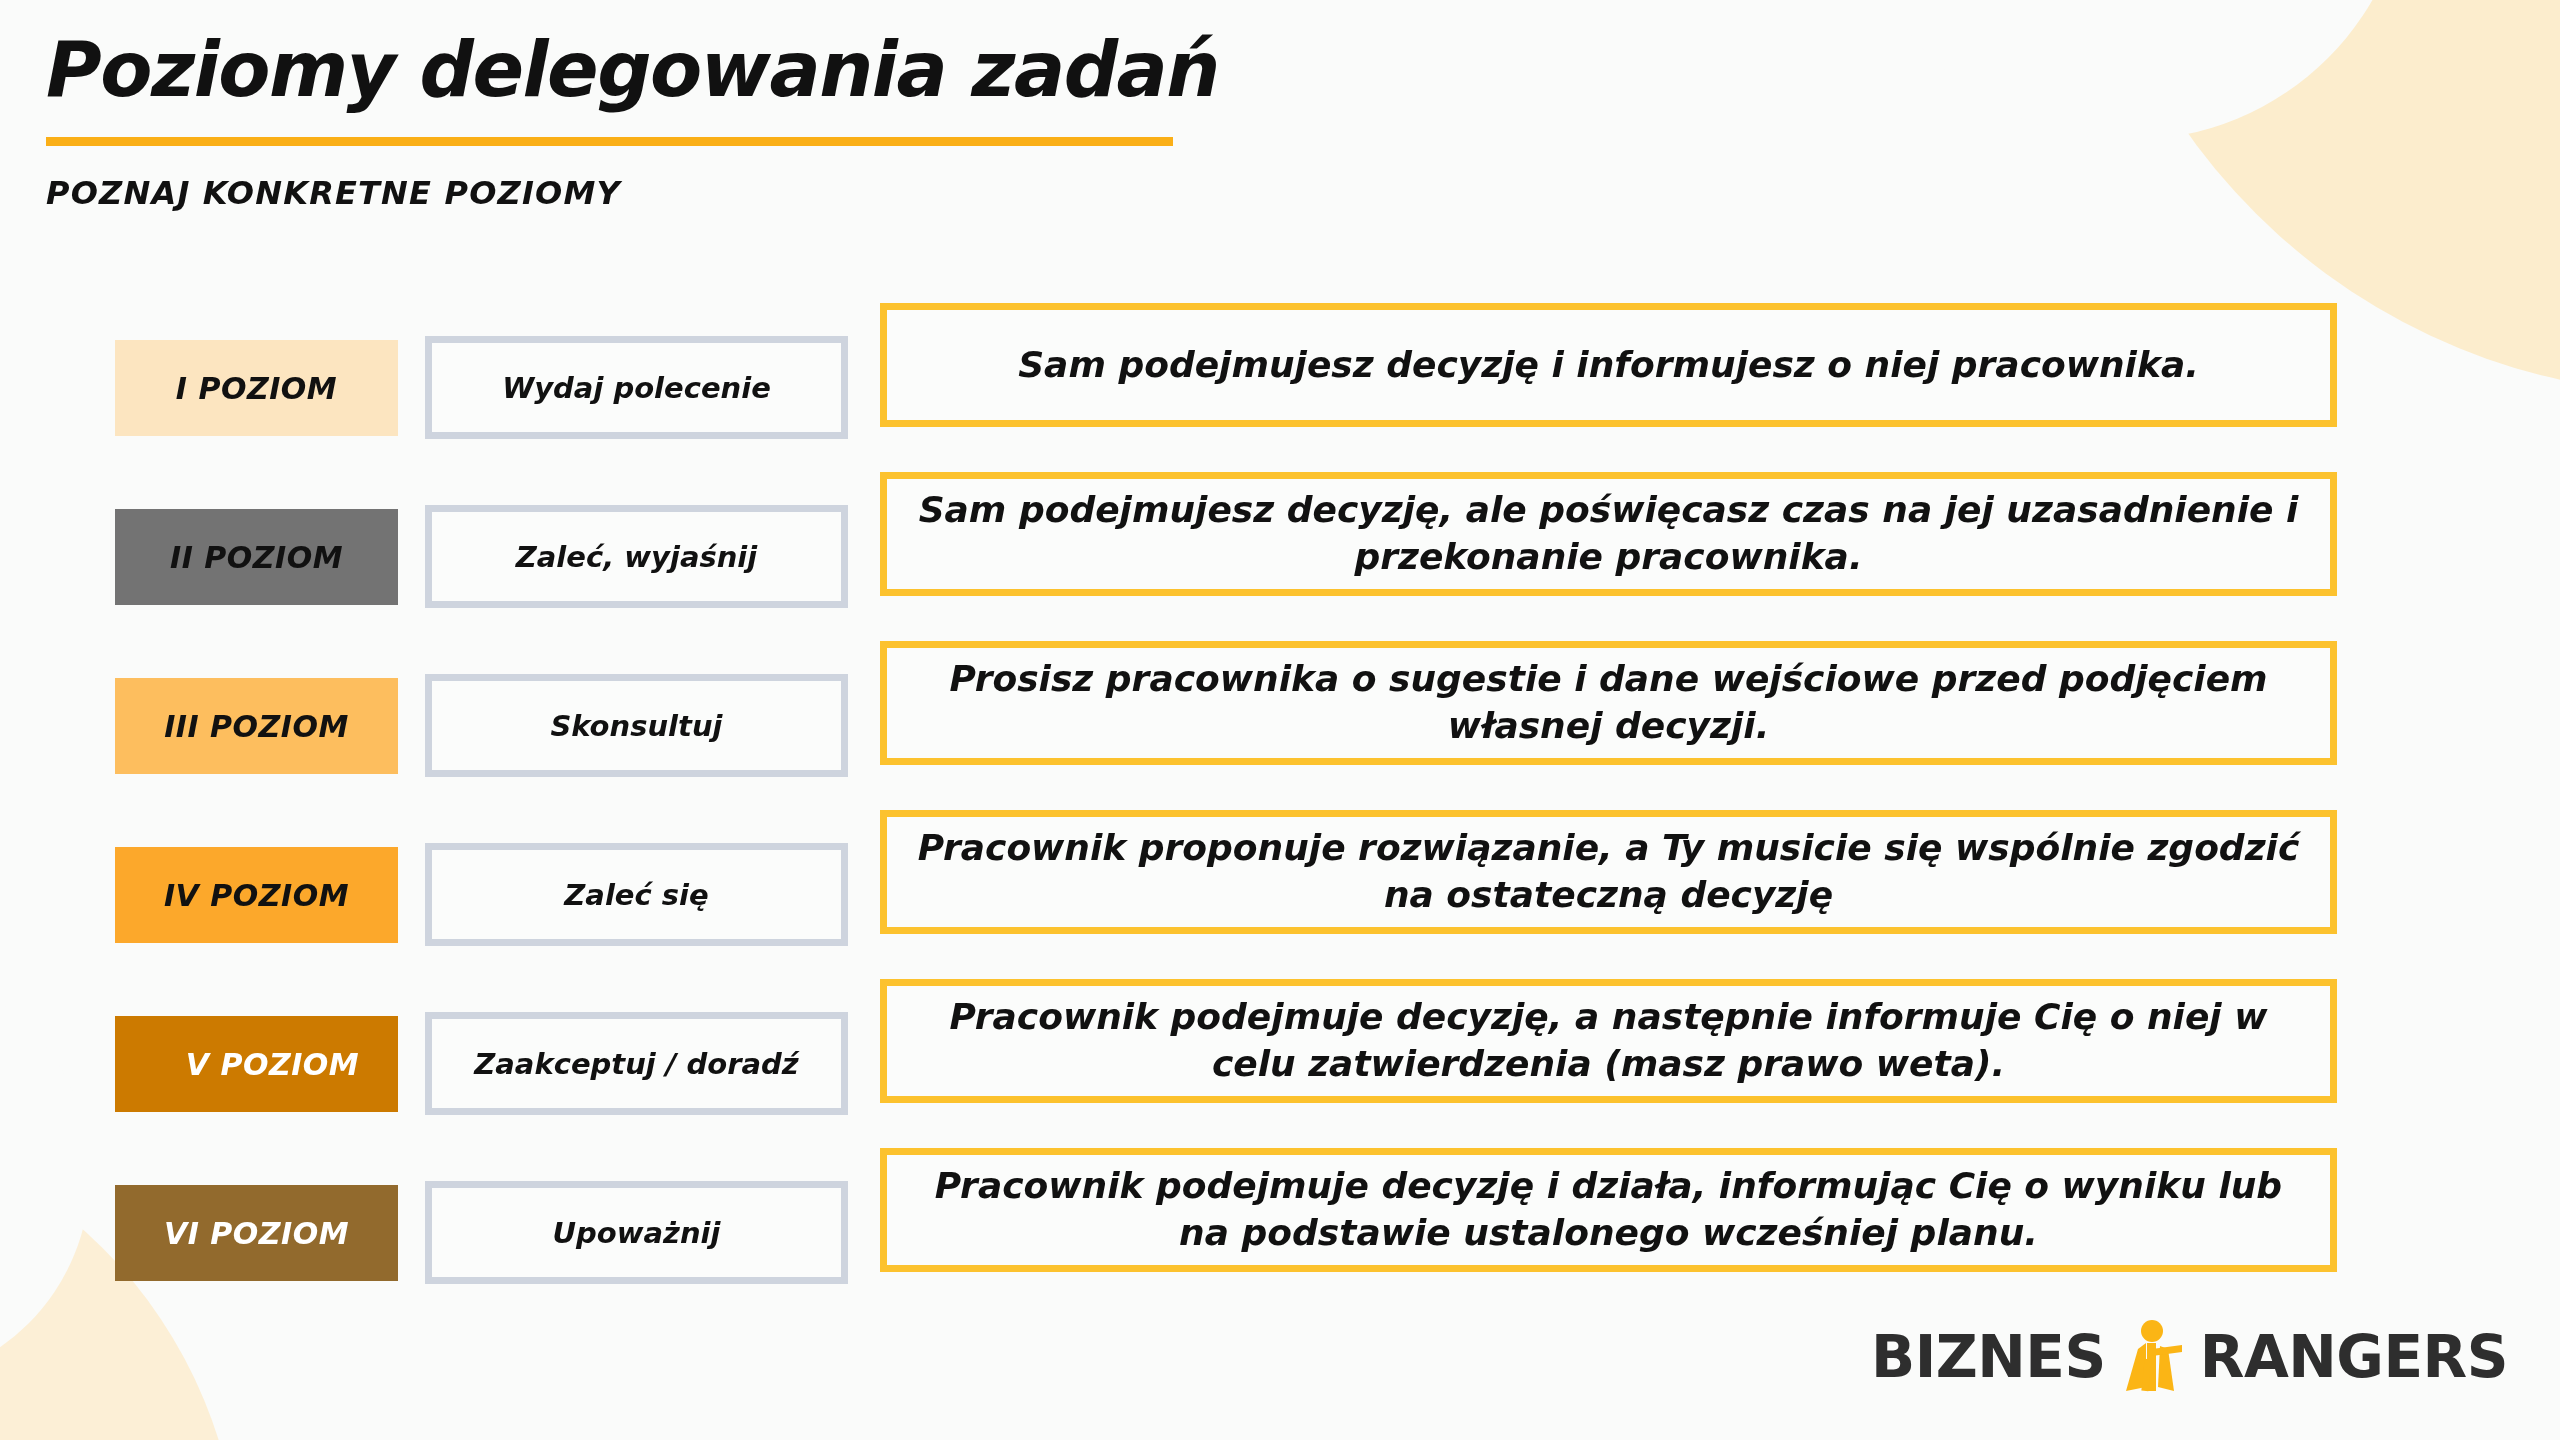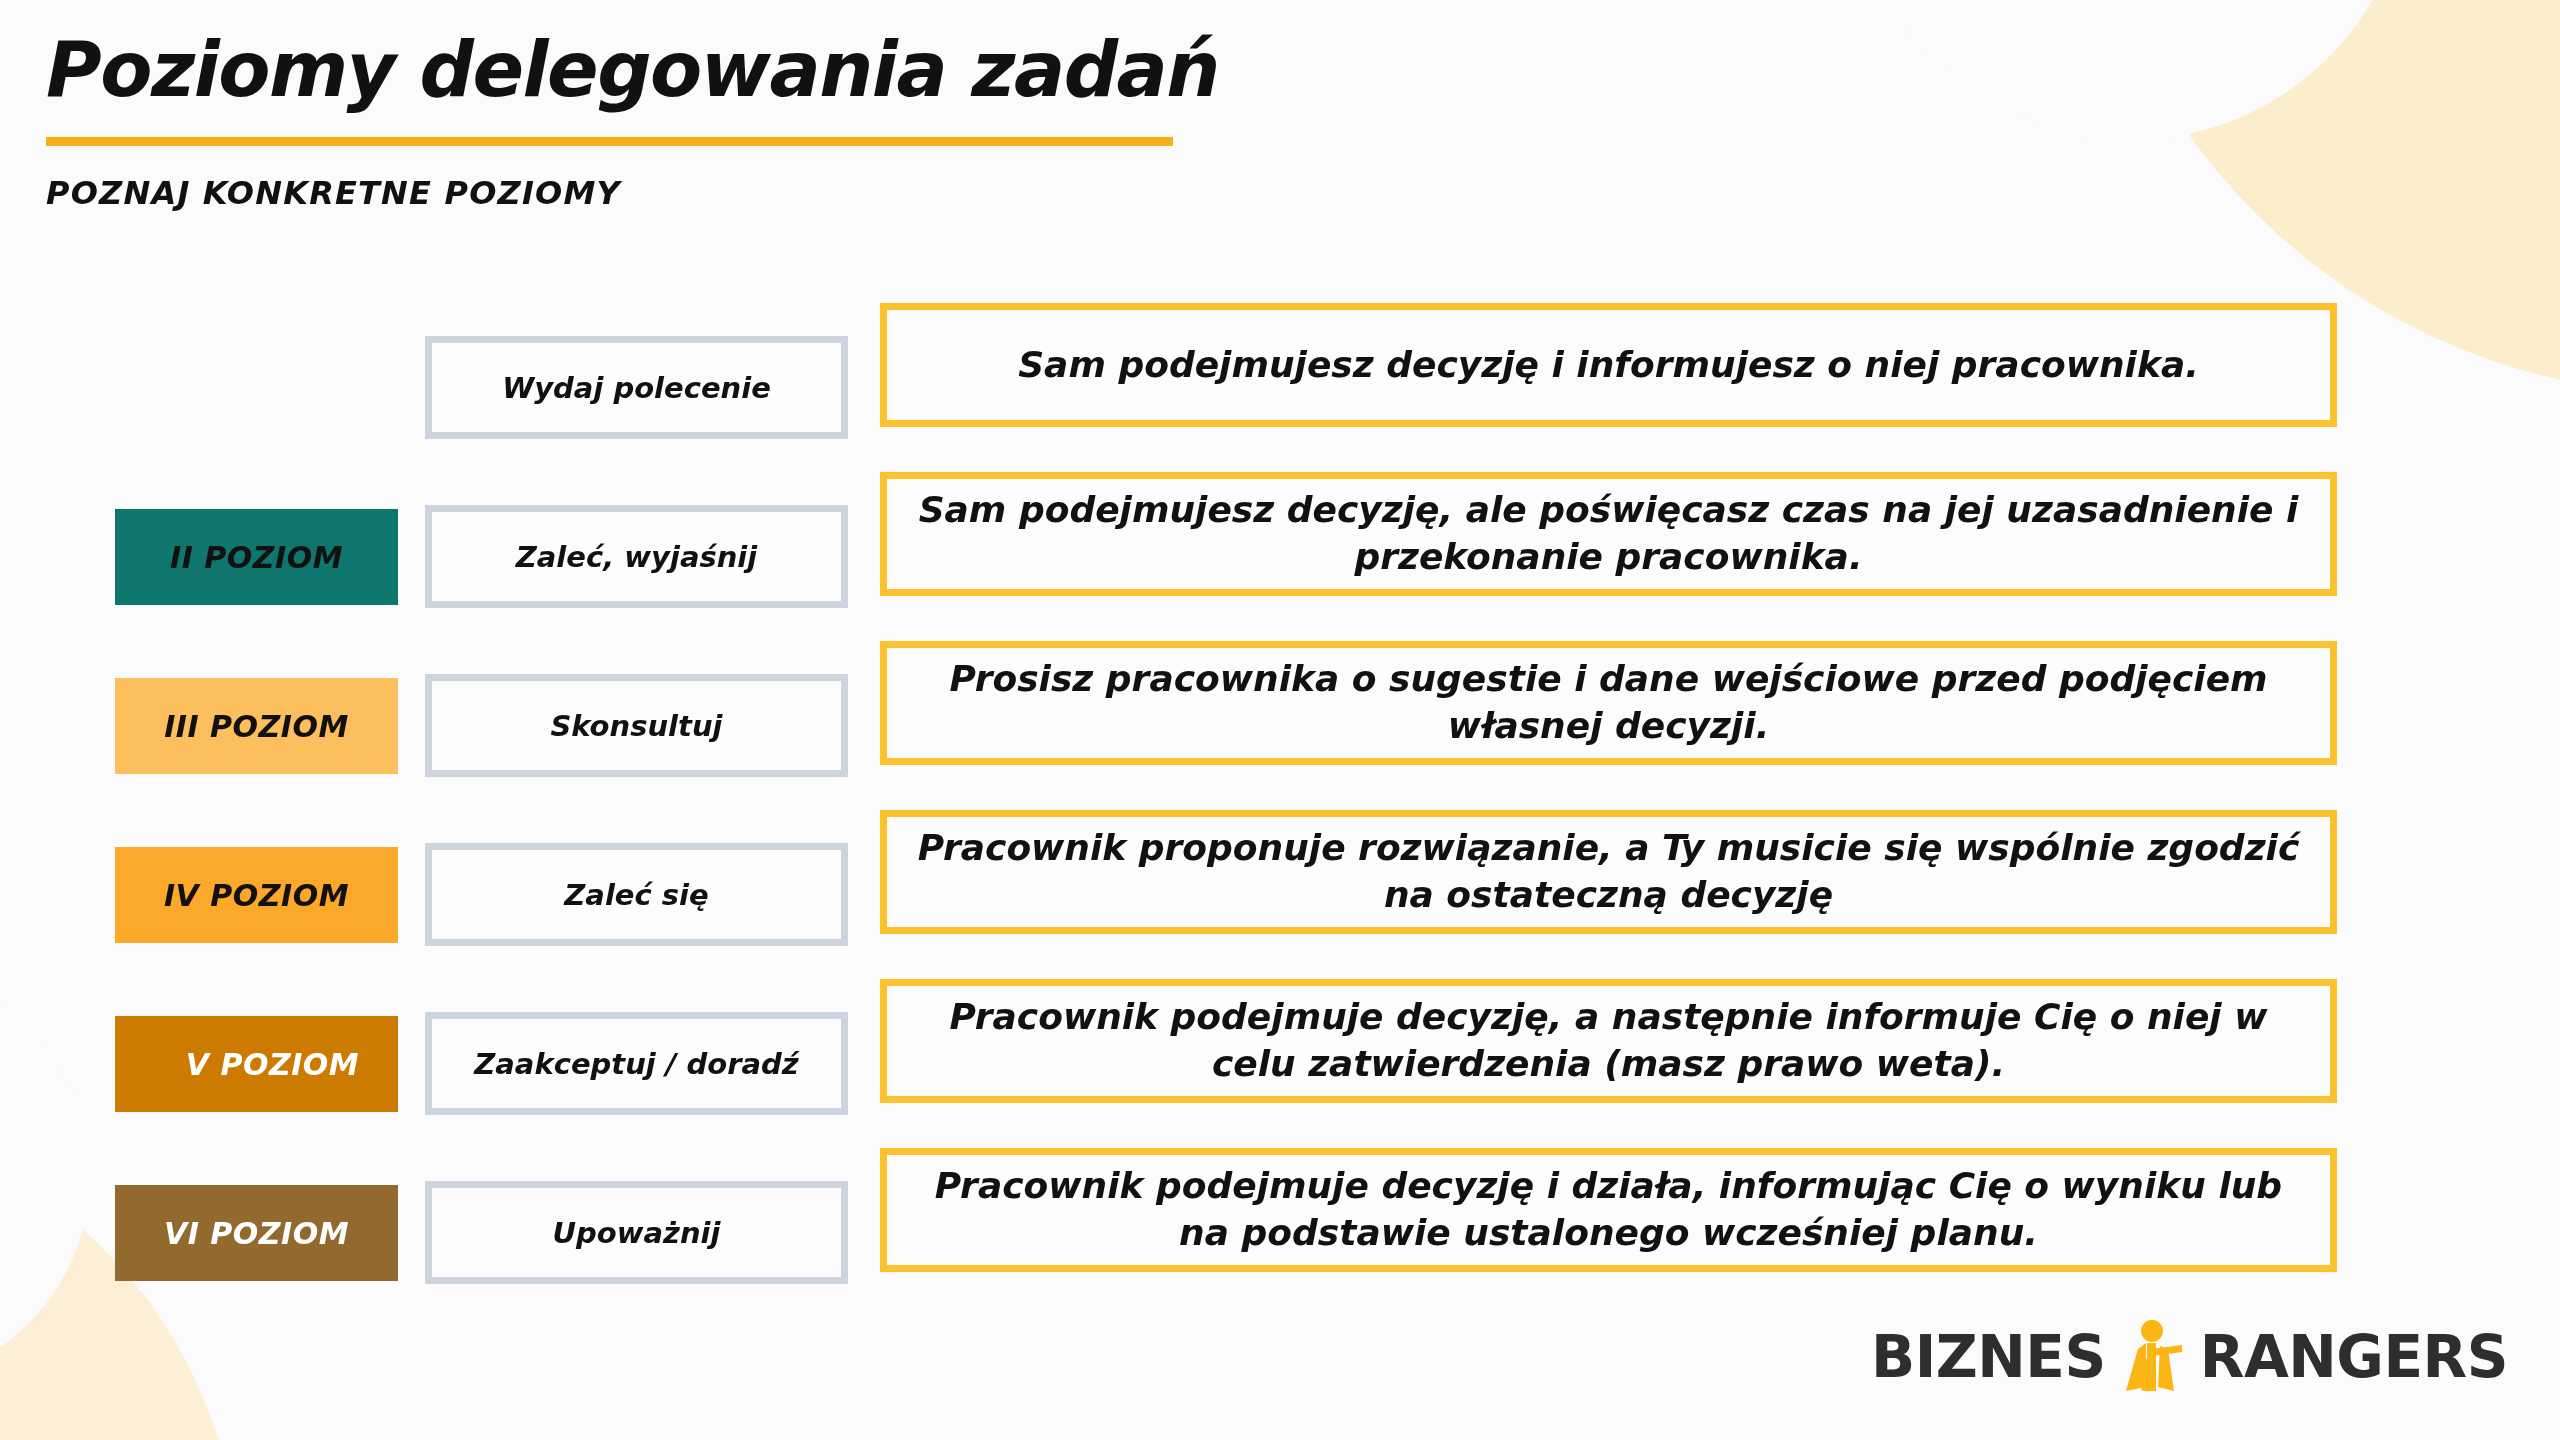--- a/index.html
+++ b/index.html
@@ -201,25 +201,26 @@
 <div class="deco-bottom-left-cut"></div>
 
 <div class="header">
   <h1 class="page-title">Poziomy delegowania zadań</h1>
   <div class="title-rule"></div>
   <div class="page-subtitle">POZNAJ KONKRETNE POZIOMY</div>
 </div>
 
 <div class="rows" id="rows-container">
     <div class="row">
+      <div class="level-badge" style="background: rgb(252, 229, 192); color: rgb(17, 17, 17);">I POZIOM</div>
       <div class="action-box">Wydaj polecenie</div>
       <div class="desc-box">Sam podejmujesz decyzję i informujesz o niej pracownika.</div>
     </div>
     <div class="row">
-      <div class="level-badge" style="background: #0f766e; color: rgb(17, 17, 17);">II POZIOM</div>
+      <div class="level-badge" style="background: #737373; color: rgb(17, 17, 17);">II POZIOM</div>
       <div class="action-box">Zaleć, wyjaśnij</div>
       <div class="desc-box">Sam podejmujesz decyzję, ale poświęcasz czas na jej uzasadnienie i przekonanie pracownika.</div>
     </div>
     <div class="row">
       <div class="level-badge" style="background: rgb(253, 190, 94); color: rgb(17, 17, 17);">III POZIOM</div>
       <div class="action-box">Skonsultuj</div>
       <div class="desc-box">Prosisz pracownika o sugestie i dane wejściowe przed podjęciem własnej decyzji.</div>
     </div>
     <div class="row">
       <div class="level-badge" style="background: rgb(252, 168, 43); color: rgb(17, 17, 17);">IV POZIOM</div>

